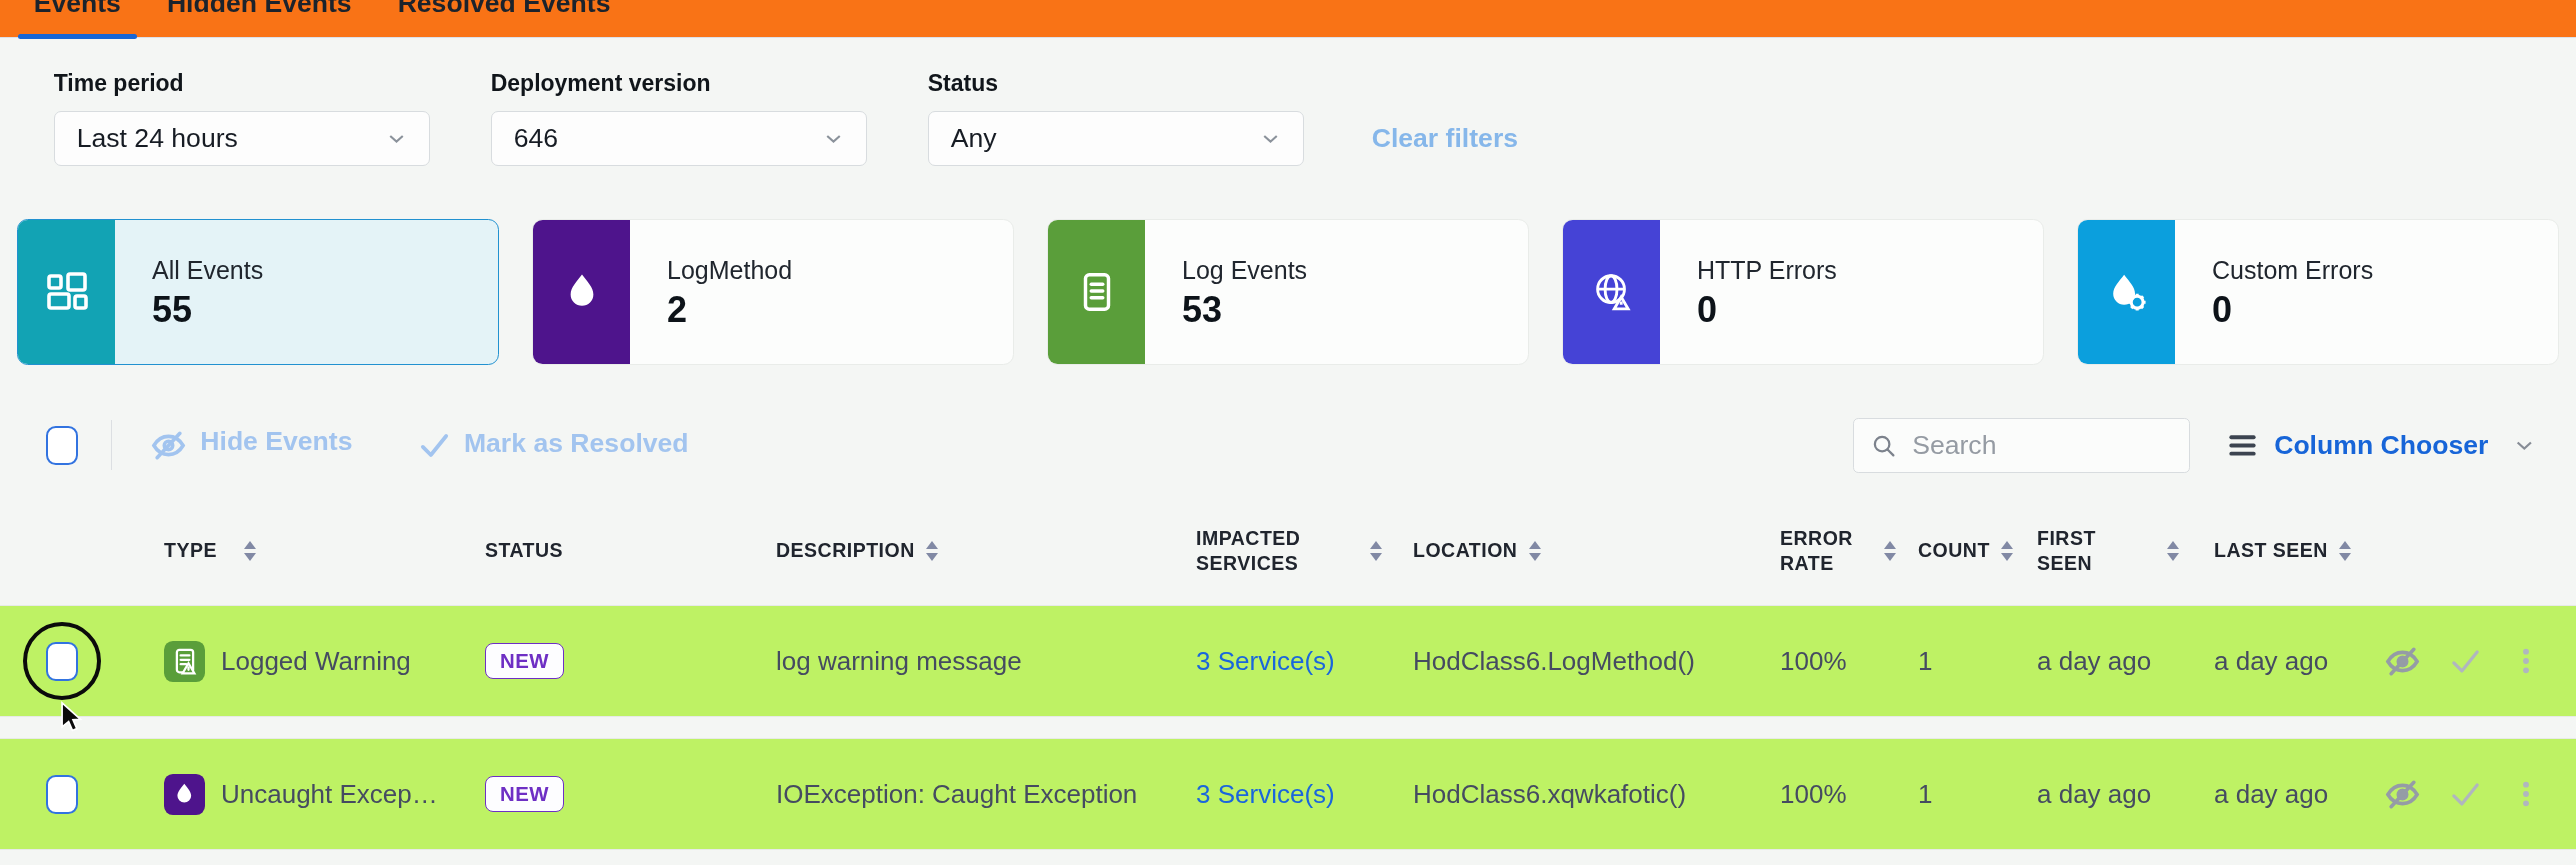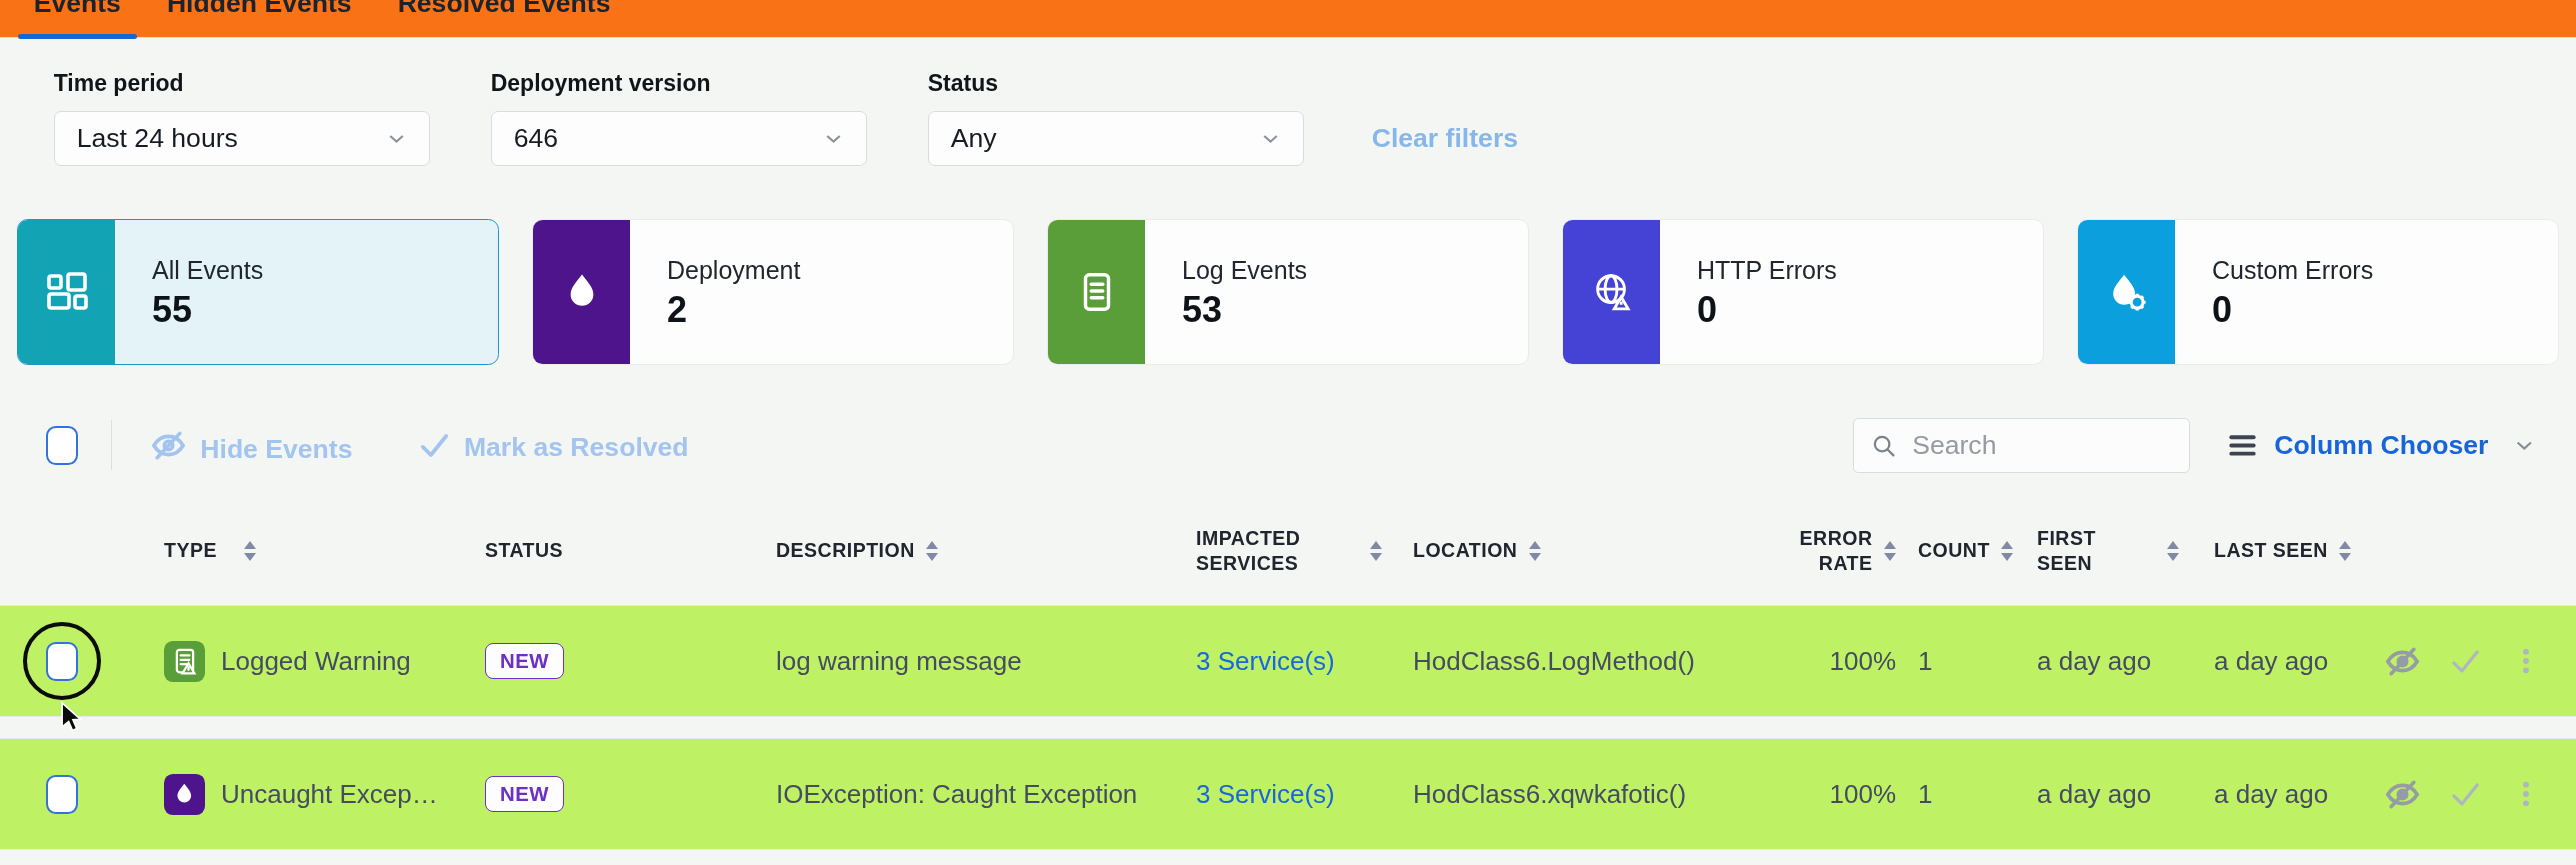--- a/index.html
+++ b/index.html
@@ -27,21 +27,21 @@
   .card.selected { background:#e4f3f7; border:1.8px solid #2191d0; }
   .tile { width:97px; min-width:97px; display:flex; align-items:center; justify-content:center; }
   .card-text { display:flex; flex-direction:column; justify-content:center; padding-left:37px; }
   .card-label { font-size:25px; color:#20262e; margin-bottom:7px; }
   .card-value { font-size:36px; font-weight:700; color:#0d1319; line-height:1; }
 
   
   .toolbar { display:flex; align-items:center; margin-top:51px; padding:0 38px 0 46px; height:58px; }
   .checkbox { width:32px; height:39px; border:2.7px solid #3273e0; border-radius:9.7px; background:#ffffff; cursor:pointer; }
   .tb-divider { width:0.9px; height:50px; background:#dcdfe2; margin-left:33px; }
-  .tb-btn { display:flex; align-items:flex-end; gap:12.4px; font-size:26.6px; font-weight:700; color:#a2c4ef; margin-left:37px; cursor:pointer; }
+  .tb-btn { display:flex; align-items:flex-start; gap:12.4px; font-size:26.6px; font-weight:700; color:#a2c4ef; margin-left:37px; cursor:pointer; }
   .tb-btn + .tb-btn { margin-left:64px; }
   .search { position:relative; margin-left:auto; }
   .search input { width:337px; height:55px; border:0.9px solid #d8dcdf; border-radius:5.3px; background:#fbfcfb; font-size:26.6px; color:#171c24; padding:0 17.7px 0 58px; outline:none; font-family:inherit; }
   .search input::placeholder { color:#959ba3; }
   .search .mag { position:absolute; left:16px; top:13.3px; }
   .colchooser { display:flex; align-items:center; margin-left:35px; cursor:pointer; }
   .colchooser .label { font-size:26.6px; font-weight:700; color:#1765d8; margin-left:14px; }
   .colchooser .chev { margin-left:23px; display:flex; }
 
   
@@ -56,21 +56,21 @@
   .row { height:112px; background:#bef264; border-top:0.9px solid #e7eae7; border-bottom:0.9px solid #e7eae7; font-size:26px; color:#454b61; }
   .row + .row-gap { height:21px; }
   .row-gap { height:21px; }
 
   .c1 { padding-left:46px; position:relative; }
   .c2 { padding-left:62px; display:flex; align-items:center; gap:16px; }
   .c3 { padding-left:24px; }
   .c4 { padding-left:67px; }
   .c5 { padding-left:44px; }
   .c6 { padding-left:31px; }
-  .c7 { padding-left:17px;text-align:right; }
+  .c7 { padding-left:17px; }
   .c8 { padding-left:22px; }
   .c9 { padding-left:35px; }
   .c10 { padding-left:35px; }
   .c11 { padding-left:26.6px; display:flex; align-items:center; gap:26.6px; }
 
   .type-tile { width:41px; height:41px; min-width:41px; border-radius:8.9px; display:flex; align-items:center; justify-content:center; }
   .type-label { white-space:nowrap; overflow:hidden; }
   .badge { display:inline-block; border:1.8px solid #6e2fc4; color:#6e2fc4; border-radius:8px; font-size:20.4px; font-weight:700; letter-spacing:0.4px; padding:5.3px 14px; background:#fdfdff; }
   .link { color:#1a66dc; font-weight:500; cursor:pointer; }
   .action { cursor:pointer; display:flex; align-items:center; }
@@ -145,21 +145,21 @@
       </div>
     </div>
 
     <div class="card">
       <div class="tile" style="background: rgb(78, 20, 140);">
         <svg width="44" height="44" viewBox="0 0 24 24">
             <path d="M12 2.5c-2.8 3.8-6.2 7-6.2 10.8a6.2 6.2 0 0 0 12.4 0C18.2 9.5 14.8 6.3 12 2.5z" fill="#ffffff"></path>
           </svg>
       </div>
       <div class="card-text">
-        <div class="card-label">Deployment</div>
+        <div class="card-label">LogMethod</div>
         <div class="card-value">2</div>
       </div>
     </div>
 
     <div class="card">
       <div class="tile" style="background: rgb(90, 158, 58);">
         <svg width="46" height="46" viewBox="0 0 24 24" fill="none" stroke="#ffffff" stroke-width="1.8" stroke-linecap="round">
           <rect x="6" y="3" width="12" height="18" rx="2"></rect>
             <line x1="9" y1="8" x2="15" y2="8"></line>
             <line x1="9" y1="11.5" x2="15" y2="11.5"></line>

